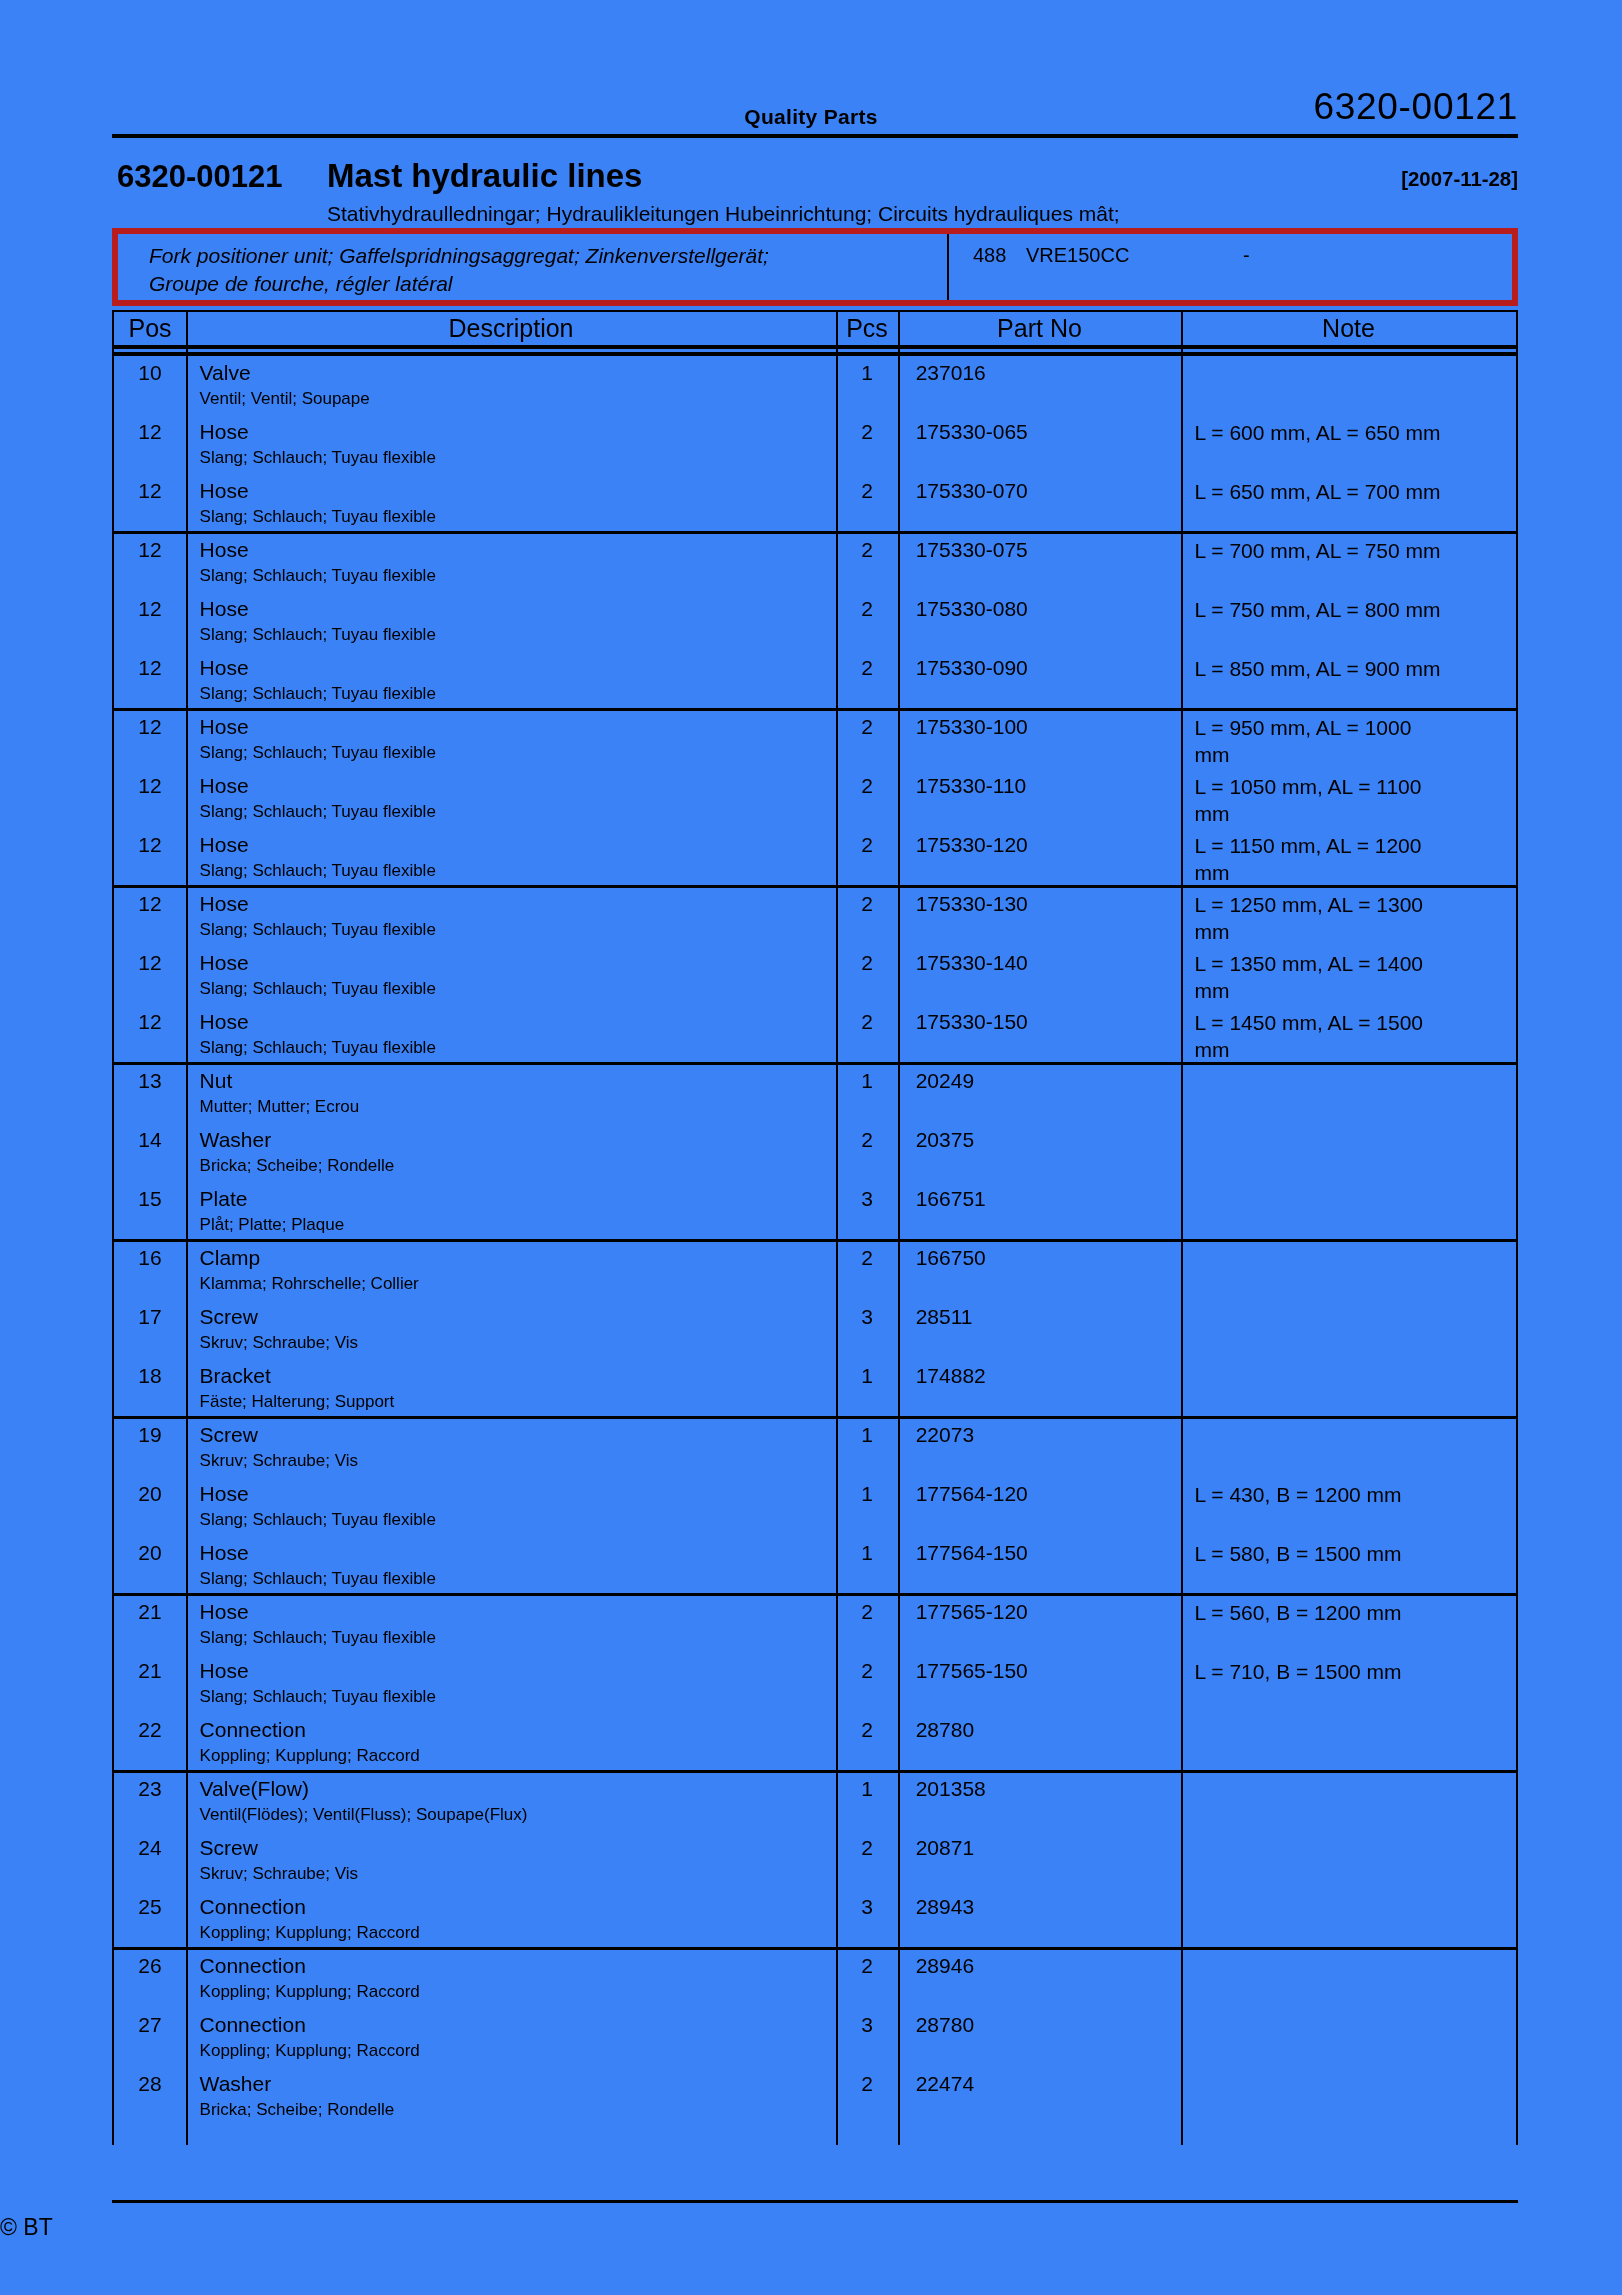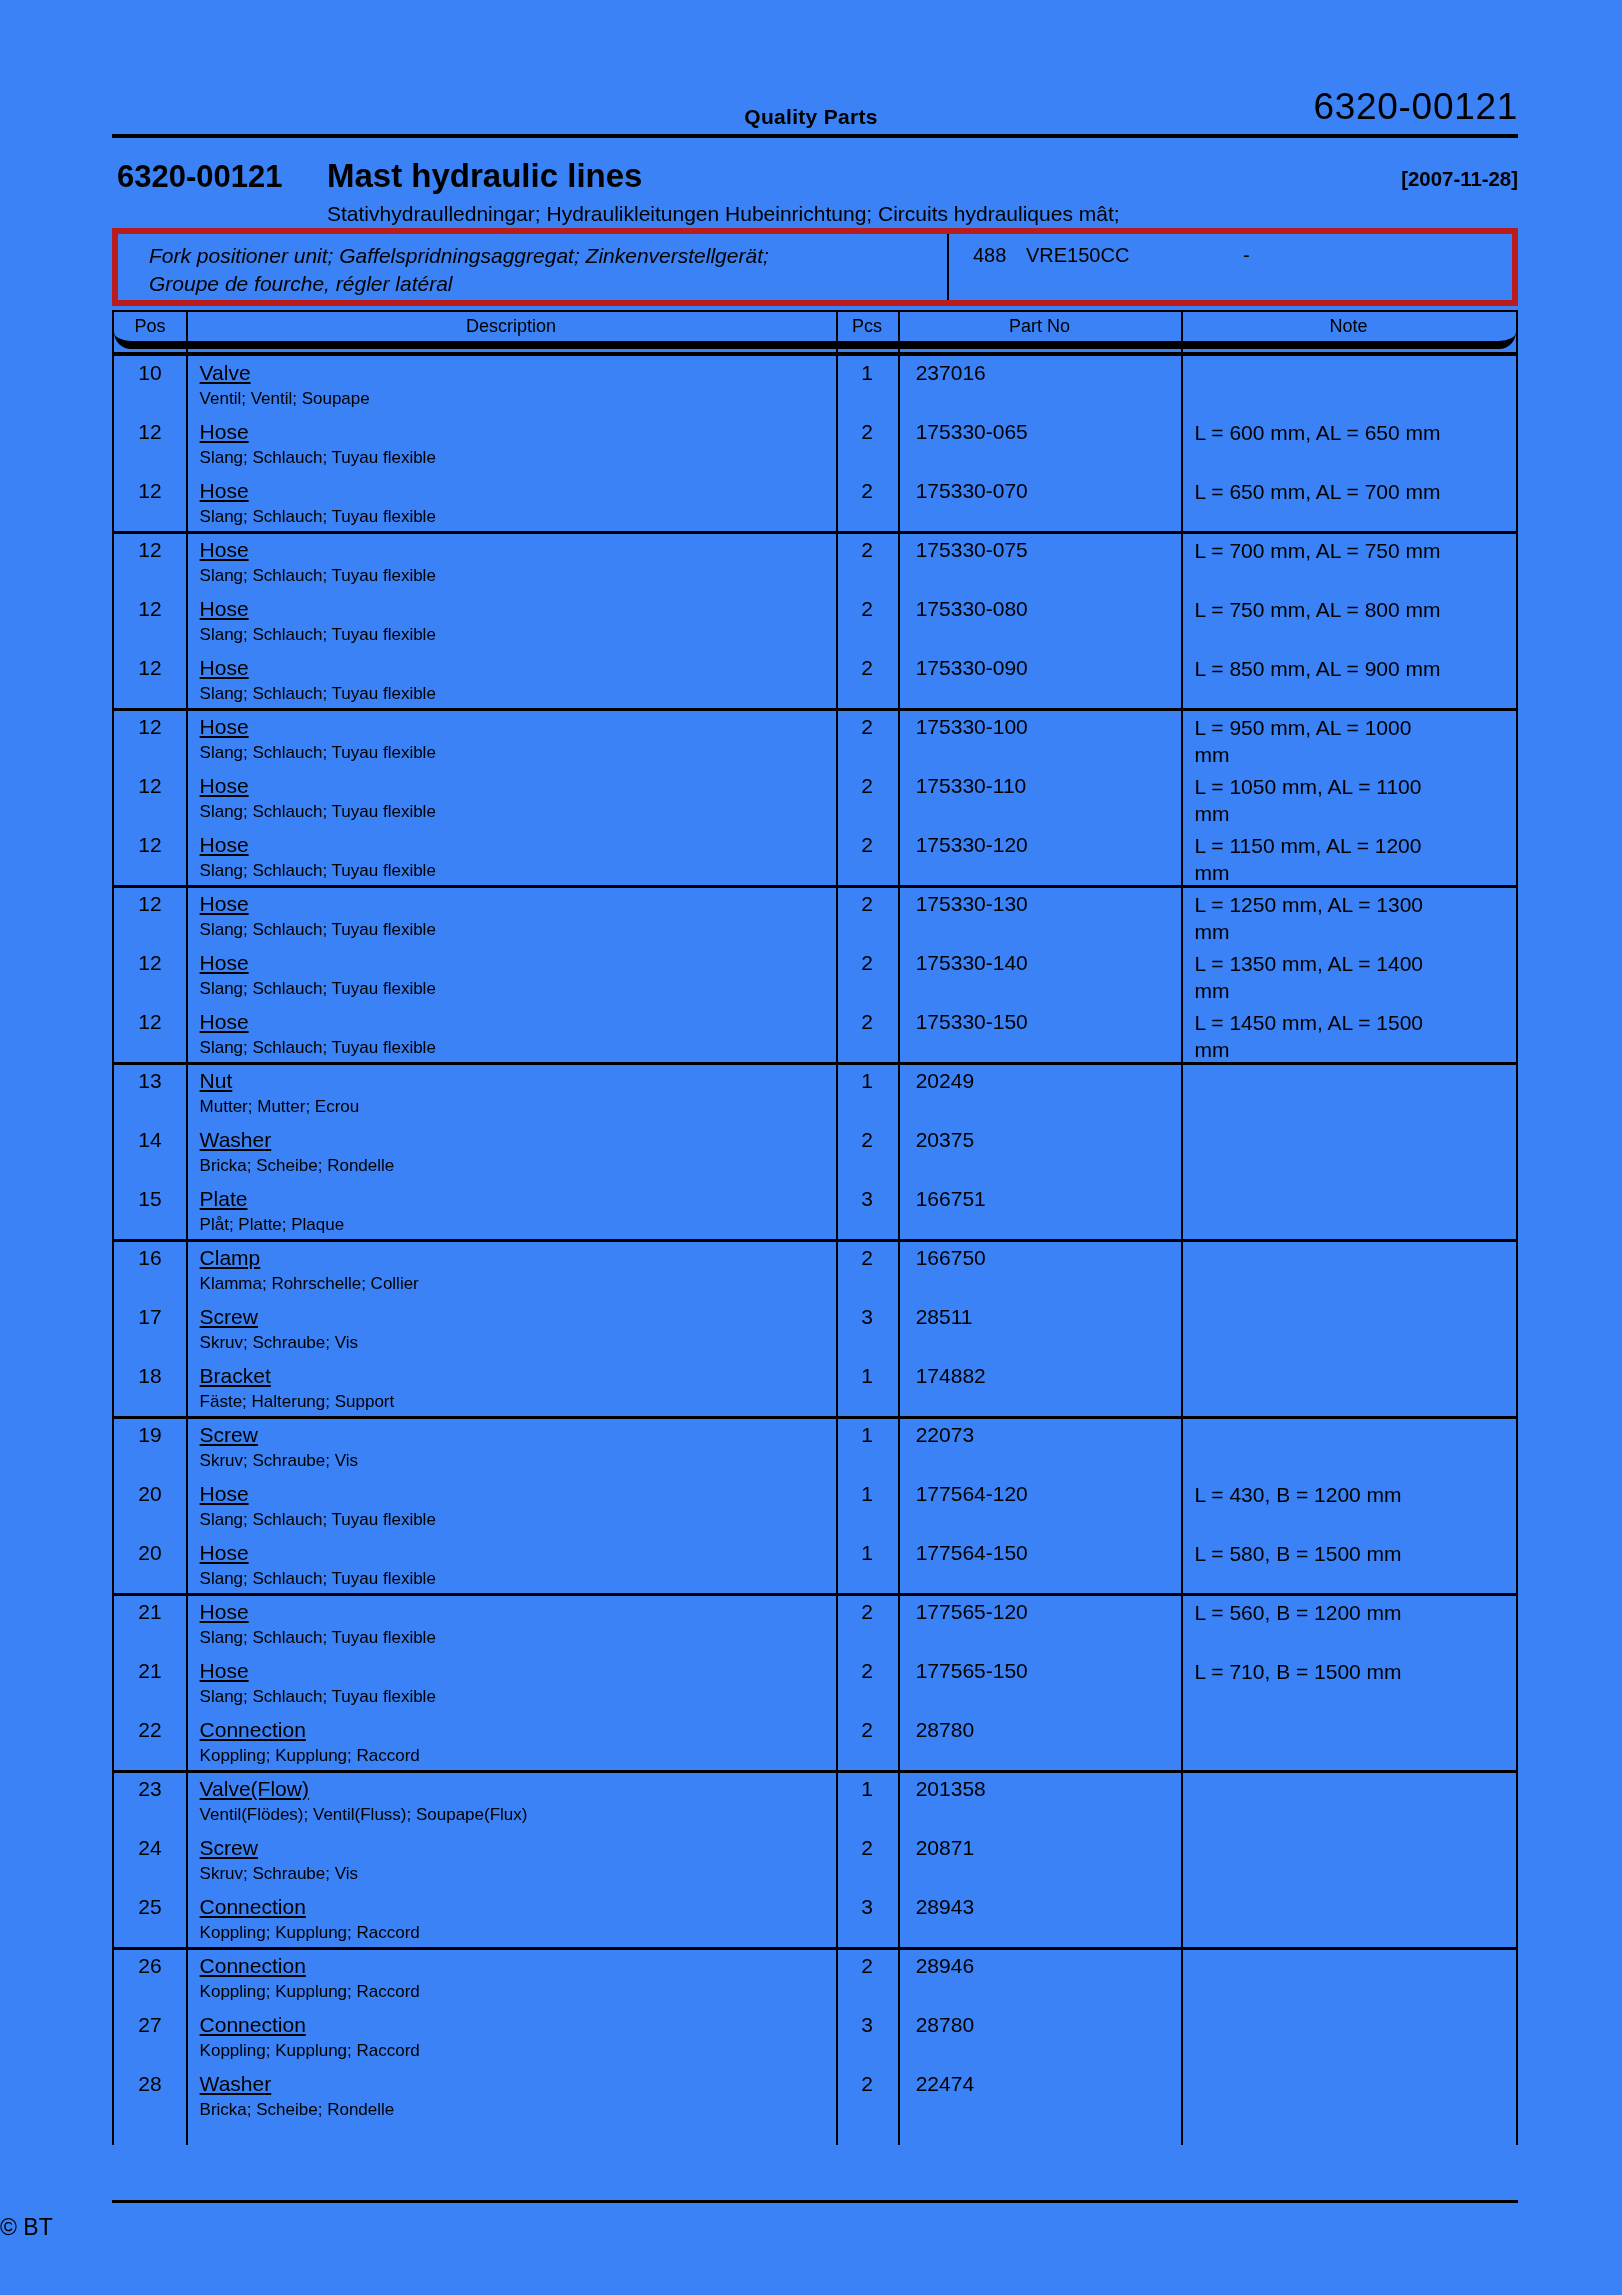--- a/index.html
+++ b/index.html
@@ -48,40 +48,39 @@
     overflow:hidden;
   }
   .vline{position:absolute;top:0;bottom:0;width:2px;background:#000;}
   .vline.v1{left:72px;}
   .vline.v2{left:722px;}
   .vline.v3{left:784px;}
   .vline.v4{left:1067px;}
   .thead{
     display:grid;grid-template-columns:72px 650px 62px 283px 335px;
     height:37px;align-items:center;
-    border-bottom:8px solid #000000;
-    font-size:18px;
-    border-radius:17px;
+    border-bottom:4px solid #000000;
+    font-size:25px;
   }
   .thead > div{text-align:center;}
   .head-rule{height:3.4px;background:#000;margin-top:3.4px;}
   .tbody{position:relative;}
   .row{
     position:relative;
     display:grid;grid-template-columns:72px 650px 62px 283px 335px;
     height:59px;
   }
   .row:nth-of-type(3n)::after{
     content:"";position:absolute;left:-2px;right:-2px;bottom:-1.4px;height:3.4px;background:#000;
   }
   .row:last-of-type::after{display:none;}
   .cell{overflow:visible;}
   .c-pos{text-align:center;font-size:21px;padding-top:5.5px;}
   .c-desc{padding:0 0 0 13.6px;}
-  .desc-main{font-size:21px;padding-top:4.8px;line-height:24.5px;text-decoration:underline;}
+  .desc-main{font-size:21px;padding-top:4.8px;line-height:24.5px;}
   .desc-sub{font-size:17px;padding-top:4.1px;line-height:19px;}
   .c-pcs{text-align:center;font-size:21px;padding-top:5.5px;}
   .c-part{font-size:21px;padding:5.5px 0 0 17.7px;}
   .c-note{font-size:21px;padding:4.1px 6.8px 0 13.6px;white-space:pre-line;line-height:27px;}
   
   .footer-rule{position:absolute;top:2200px;left:112px;width:1406px;height:3.4px;background:#000;}
   .footer-text{
     position:absolute;top:2214px;left:0;right:0;
     font-size:23px;
   }

